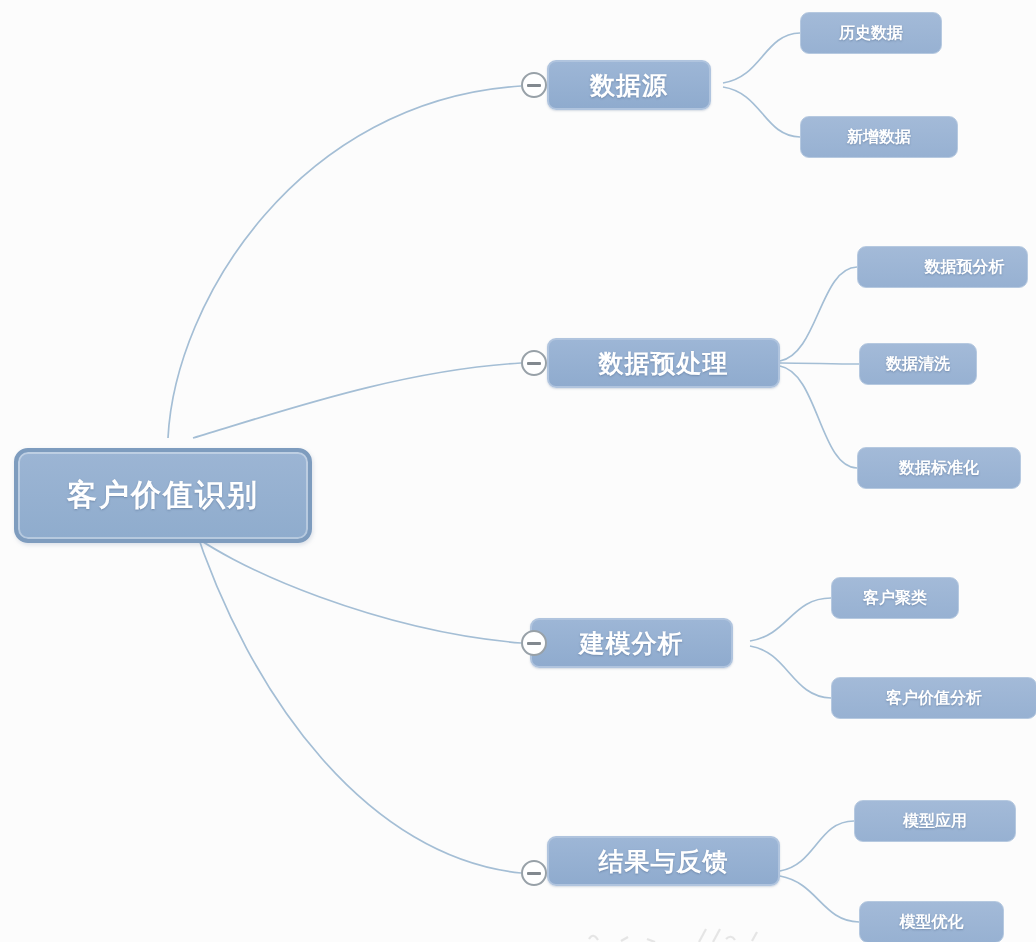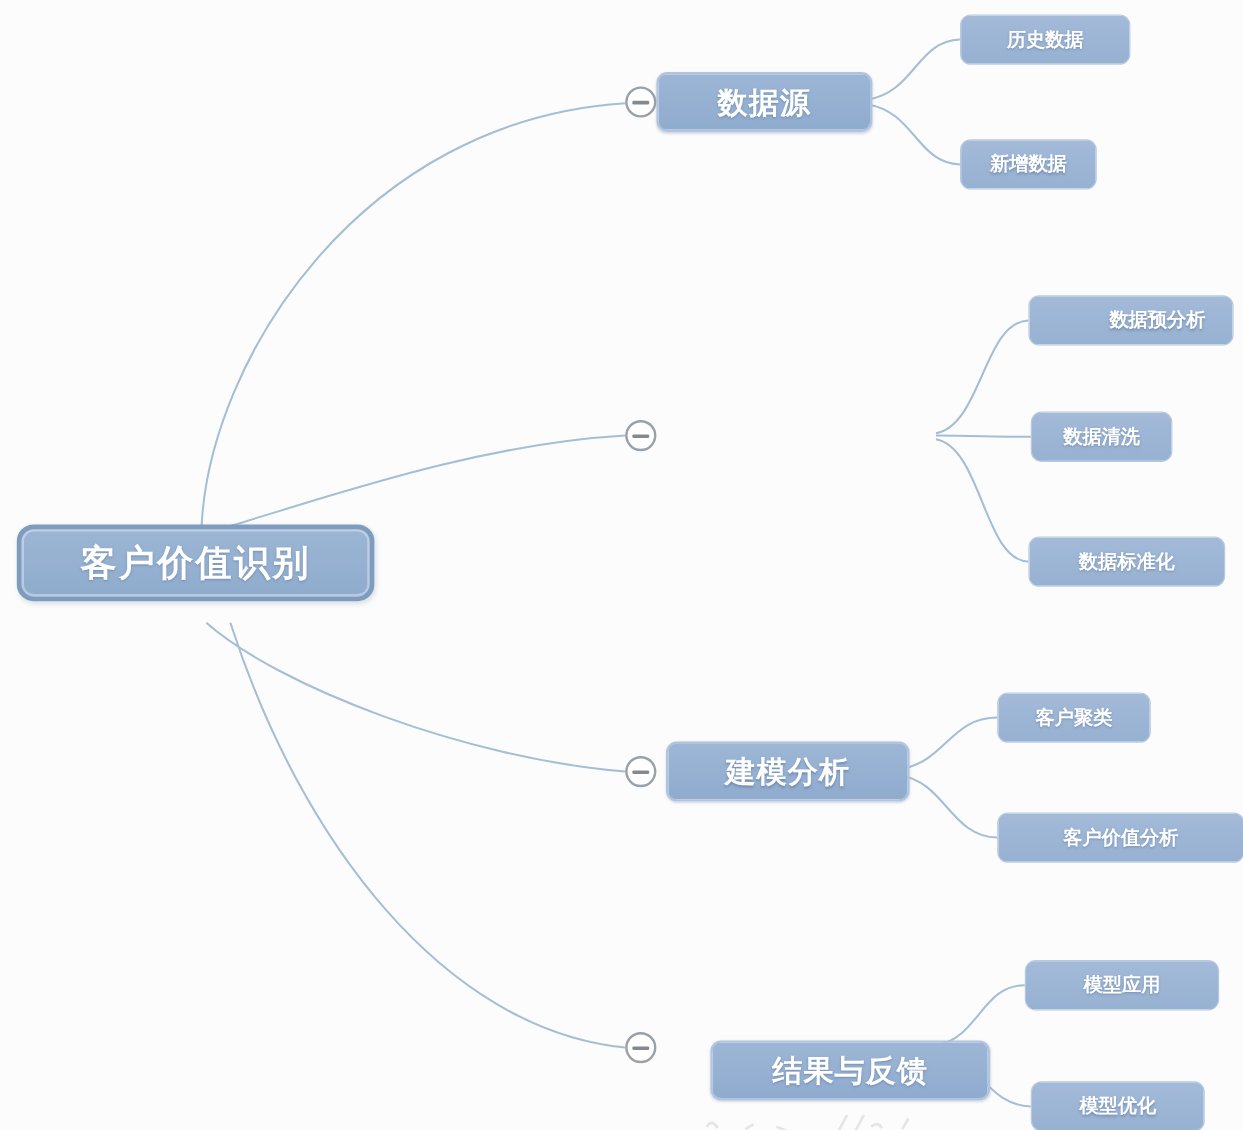--- a/index.html
+++ b/index.html
@@ -80,41 +80,42 @@
       <path class="wm" d="M 589 939 q 4 -7 9 1"></path>
       <path class="wm" d="M 621 941 l 7 -4"></path>
       <path class="wm" d="M 647 939 l 8 3"></path>
       <path class="wm" d="M 699 942 l 7 -13"></path>
       <path class="wm" d="M 713 942 l 7 -13"></path>
       <path class="wm" d="M 726 939 q 5 -5 9 1"></path>
       <path class="wm" d="M 752 941 l 5 -9"></path>
     </g>
   </svg>
 
-  <div class="node root" style="left:14px; top:437px; width:298px; height:64px;">客户价值识别</div>
+  <div class="node root" style="left:14px; top:448px; width:298px; height:95px;">客户价值识别</div>
 
   <div class="toggle" style="left:521px; top:72px;">
     <span class="minus"></span>
   </div>
   <div class="toggle" style="left:521px; top:350px;">
     <span class="minus"></span>
   </div>
   <div class="toggle" style="left:521px; top:630px;">
     <span class="minus"></span>
   </div>
   <div class="toggle" style="left:521px; top:860px;">
     <span class="minus"></span>
   </div>
 
-  <div class="node branch" style="left:547px; top:60px; width:180px; height:50px;">数据源</div>
-  <div class="node branch" style="left:555px; top:618px; width:203px; height:50px;">建模分析</div>
-  <div class="node branch" style="left:547px; top:867px; width:233px; height:50px;margin-left:45px;">结果与反馈</div>
+  <div class="node branch" style="left:547px; top:60px; width:164px; height:50px;">数据源</div>
+  <div class="node branch" style="left:547px; top:338px; width:233px; height:50px;">数据预处理</div>
+  <div class="node branch" style="left:530px; top:618px; width:203px; height:50px;">建模分析</div>
+  <div class="node branch" style="left:547px; top:836px; width:233px; height:50px;">结果与反馈</div>
 
   <div class="node child" style="left:800px; top:12px; width:142px; height:42px;">历史数据</div>
-  <div class="node child" style="left:800px; top:116px; width:114px; height:42px;">新增数据</div>
+  <div class="node child" style="left:800px; top:116px; width:158px; height:42px;">新增数据</div>
 
   <div class="node child" style="left:857px; top:246px; width:171px; height:42px;padding-left:44px;">数据预分析</div>
   <div class="node child" style="left:859px; top:343px; width:118px; height:42px;">数据清洗</div>
   <div class="node child" style="left:857px; top:447px; width:164px; height:42px;">数据标准化</div>
 
   <div class="node child" style="left:831px; top:577px; width:128px; height:42px;">客户聚类</div>
   <div class="node child" style="left:831px; top:677px; width:206px; height:42px;">客户价值分析</div>
 
   <div class="node child" style="left:854px; top:800px; width:162px; height:42px;">模型应用</div>
   <div class="node child" style="left:859px; top:901px; width:145px; height:42px;">模型优化</div>

